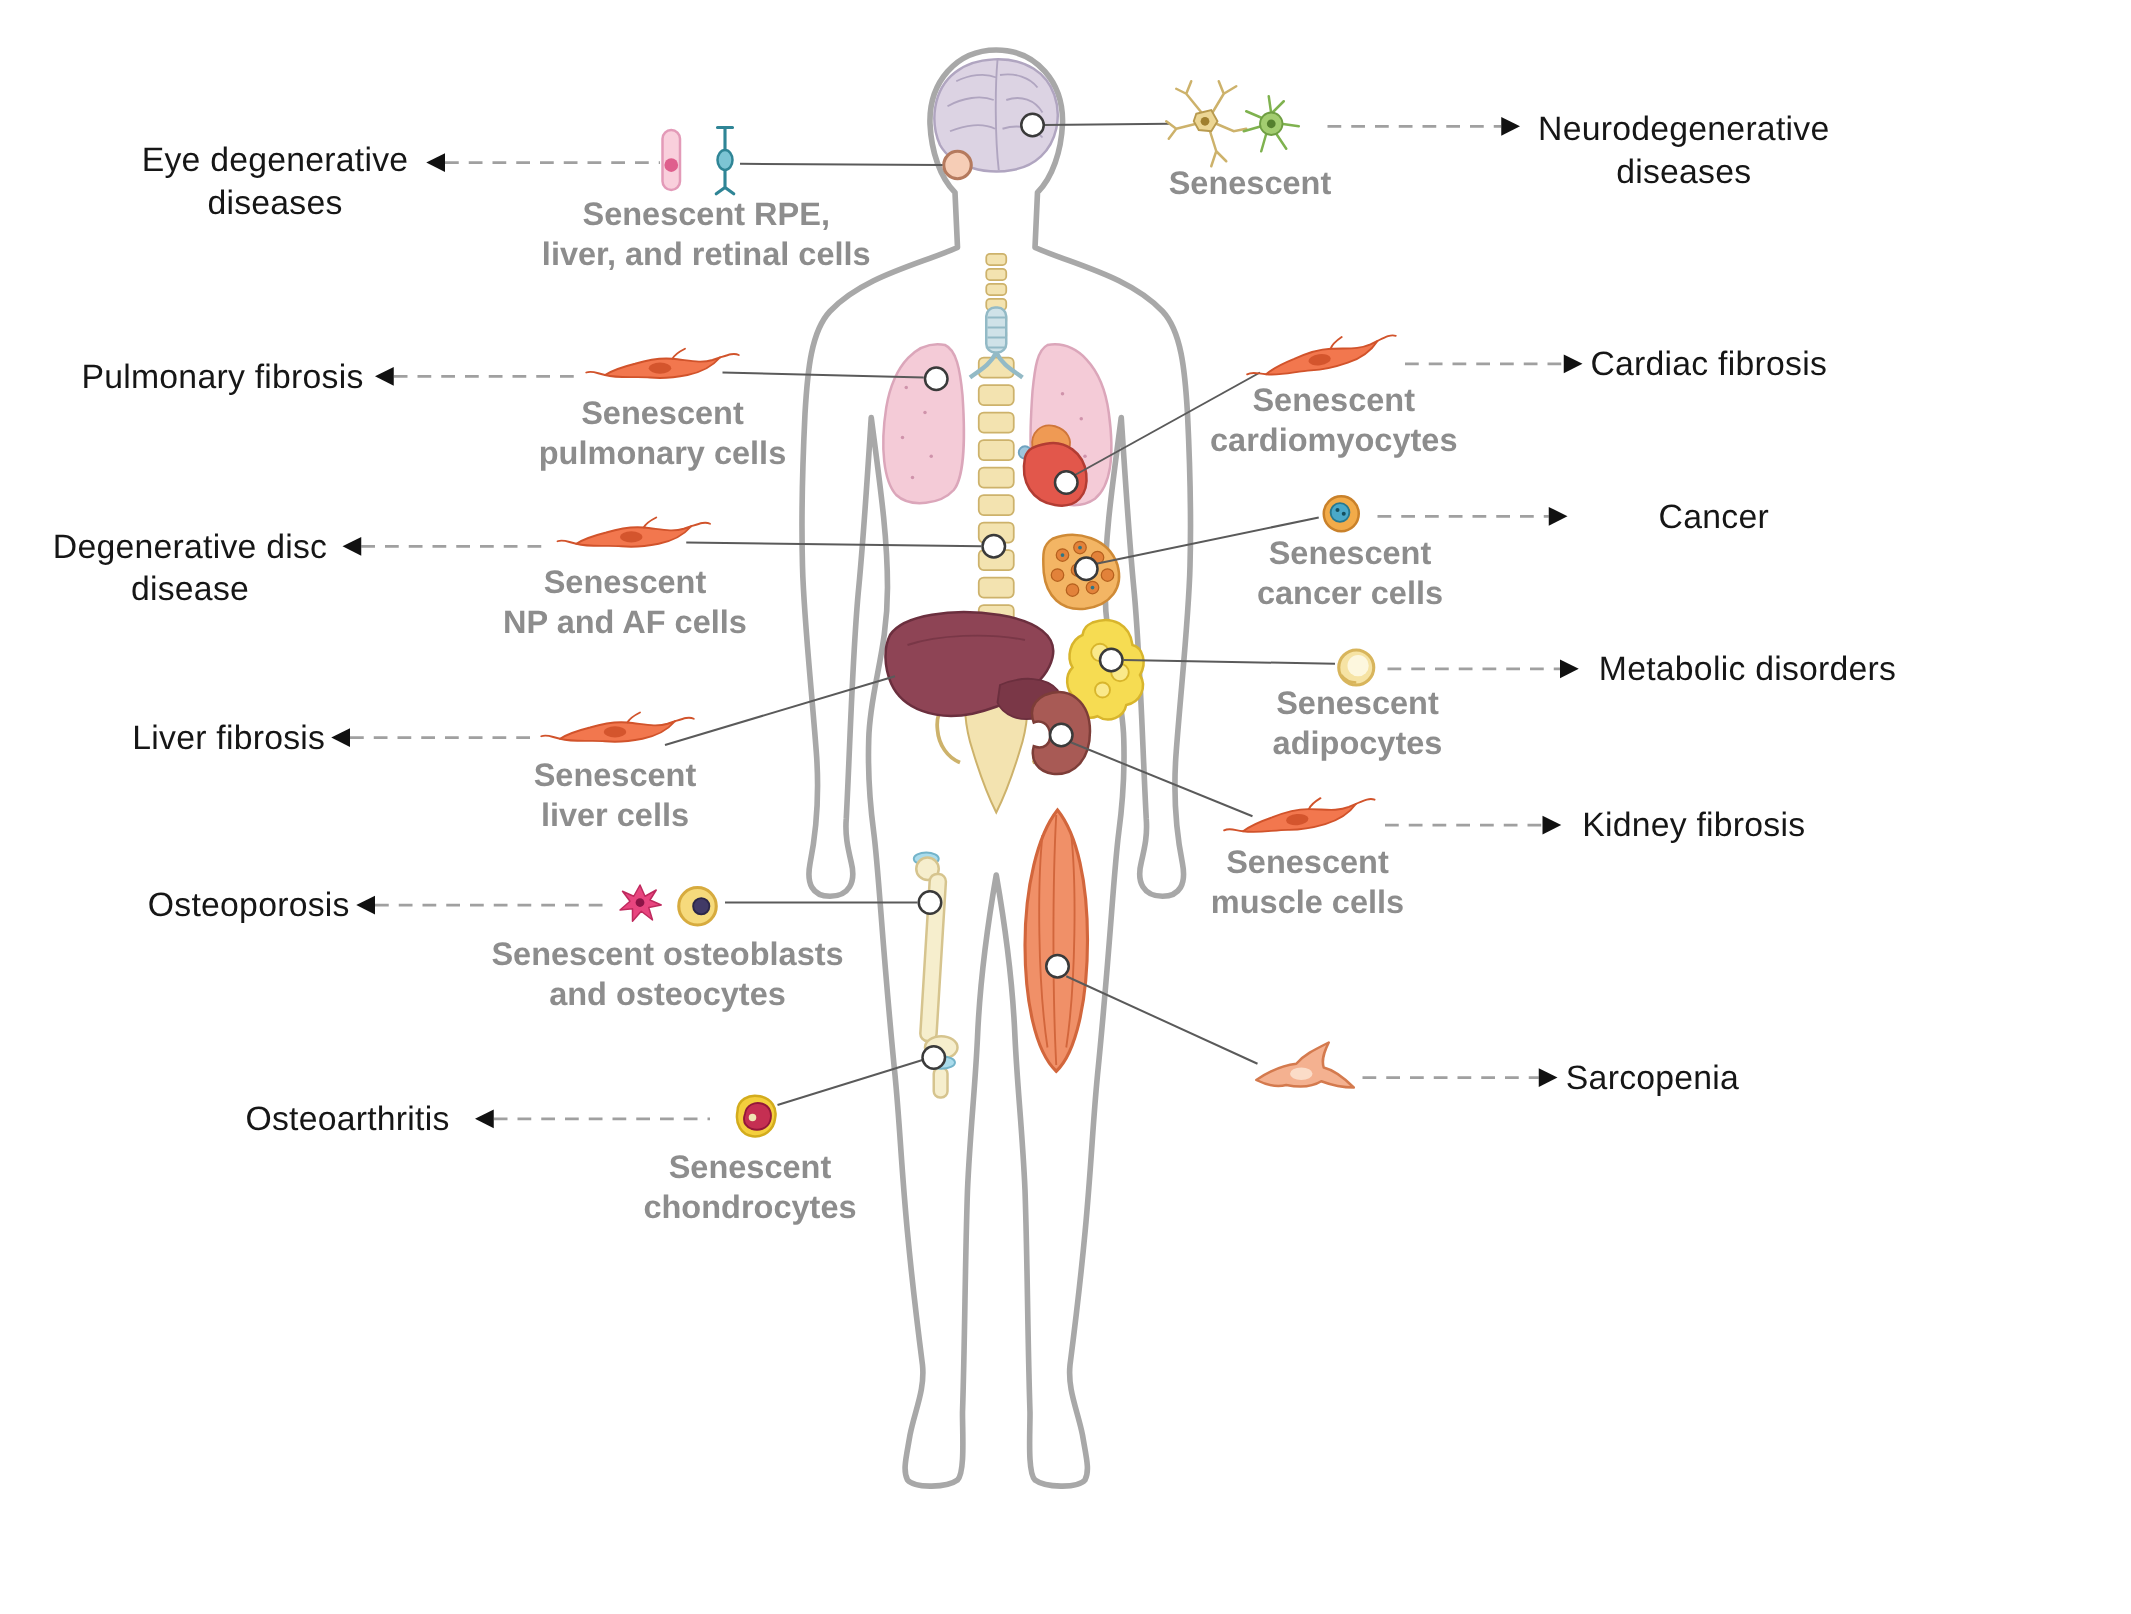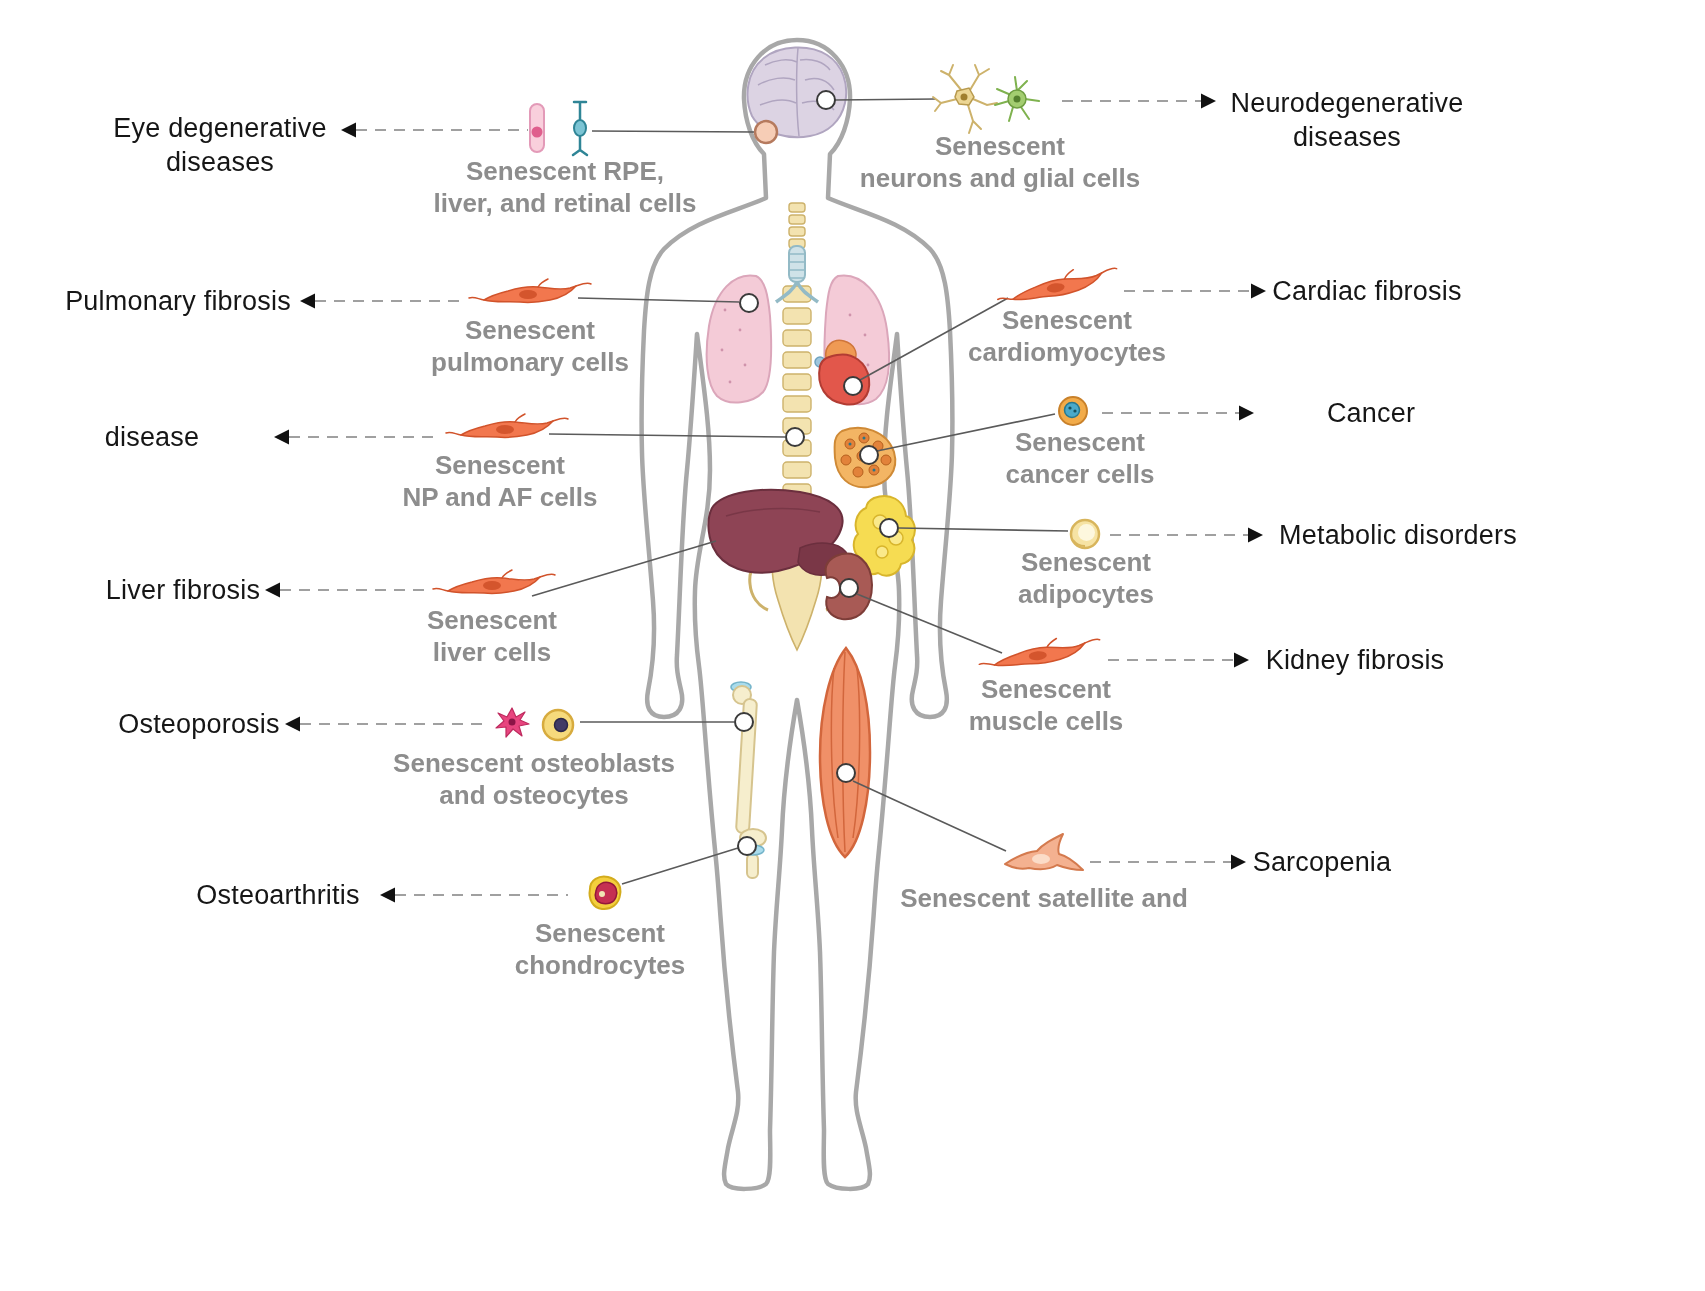--- a/index.html
+++ b/index.html
@@ -273,20 +273,21 @@
 
 <div class="label disease" style="left:88px;top:111px;width:264px">
   <div>Eye degenerative</div>
   <div>diseases</div>
 </div>
 <div class="label disease" style="left:46px;top:284px;width:264px">
   <div>Pulmonary fibrosis</div>
   <div></div>
 </div>
 <div class="label disease" style="left:20px;top:420px;width:264px">
+  <div>Degenerative disc</div>
   <div>disease</div>
 </div>
 <div class="label disease" style="left:66px;top:573px;width:234px">
   <div>Liver fibrosis</div>
   <div></div>
 </div>
 <div class="label disease" style="left:82px;top:707px;width:234px">
   <div>Osteoporosis</div>
   <div></div>
 </div>
@@ -318,21 +319,20 @@
   <div>Sarcopenia</div>
   <div></div>
 </div>
 
 <div class="label cells" style="left:433px;top:155px;width:264px">
   <div>Senescent RPE,</div>
   <div>liver, and retinal cells</div>
 </div>
 <div class="label cells" style="left:853px;top:130px;width:294px">
   <div>Senescent</div>
-  <div>neurons and glial cells</div>
 </div>
 <div class="label cells" style="left:420px;top:314px;width:220px">
   <div>Senescent</div>
   <div>pulmonary cells</div>
 </div>
 <div class="label cells" style="left:950px;top:304px;width:234px">
   <div>Senescent</div>
   <div>cardiomyocytes</div>
 </div>
 <div class="label cells" style="left:390px;top:449px;width:220px">
@@ -357,16 +357,15 @@
 </div>
 <div class="label cells" style="left:936px;top:673px;width:220px">
   <div>Senescent</div>
   <div>muscle cells</div>
 </div>
 <div class="label cells" style="left:490px;top:917px;width:220px">
   <div>Senescent</div>
   <div>chondrocytes</div>
 </div>
 <div class="label cells" style="left:882px;top:882px;width:324px">
-  <div>Senescent satellite and</div>
 </div>
 
 </div>
 
 </body></html>

